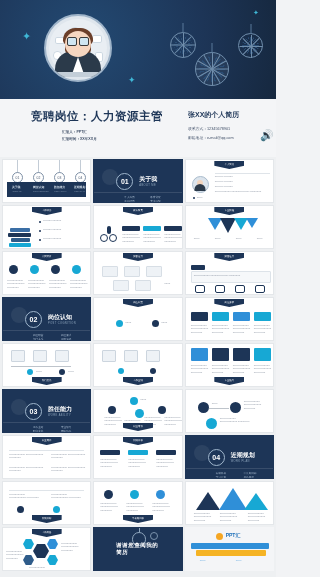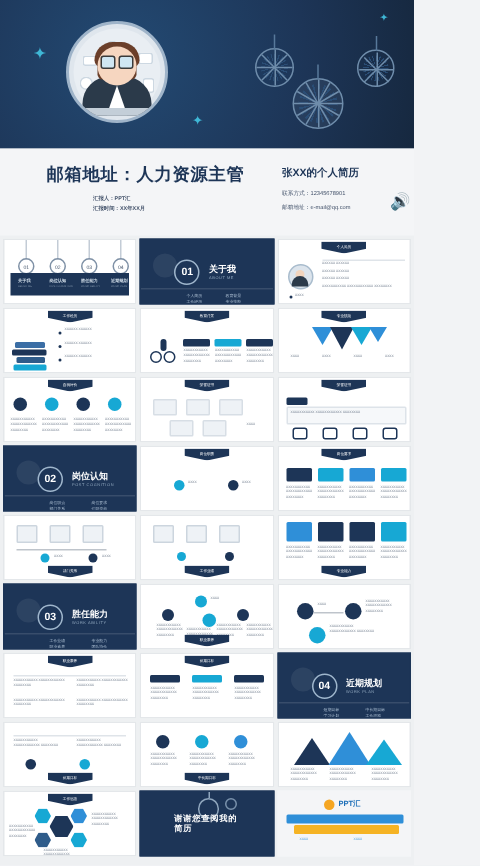--- a/index.html
+++ b/index.html
@@ -161,21 +161,21 @@
         <div class="hair-side-l"></div>
         <div class="hair-side-r"></div>
         <div class="face"></div>
         <div class="glasses"></div>
         <div class="desk"></div>
       </div>
     </div>
   </div>
 
   <div class="titlestrip">
-    <div class="t-main">邮箱地址：人力资源主管</div>
+    <div class="t-main">竞聘岗位：人力资源主管</div>
     <div class="t-sub1">汇报人：PPT汇</div>
     <div class="t-sub2">汇报时间：XX年XX月</div>
     <div class="t-right">张XX的个人简历</div>
     <div class="t-r1">联系方式：12345678901</div>
     <div class="t-r2">邮箱地址：e-mail@qq.com</div>
     <div class="speaker">🔊</div>
   </div>
 
   <div class="grid">
 

